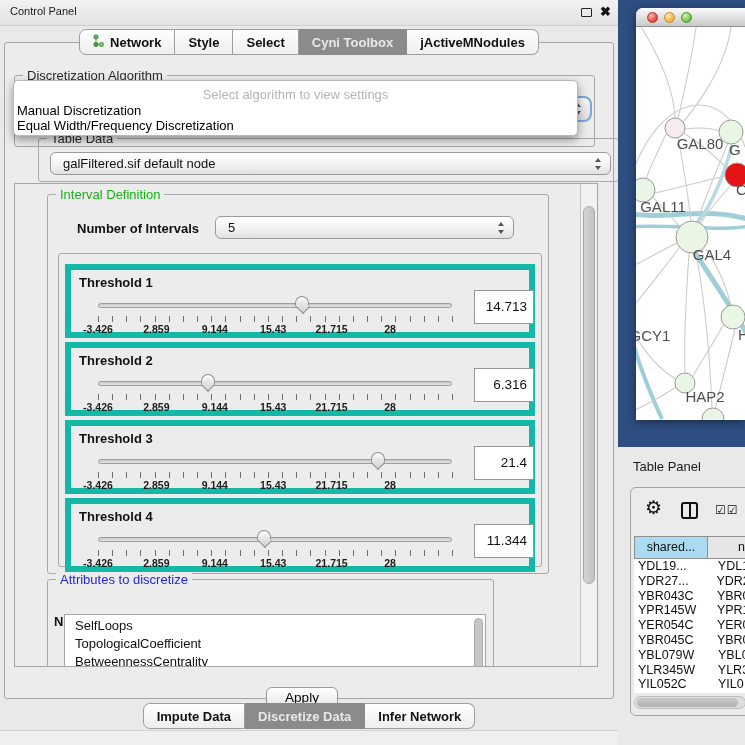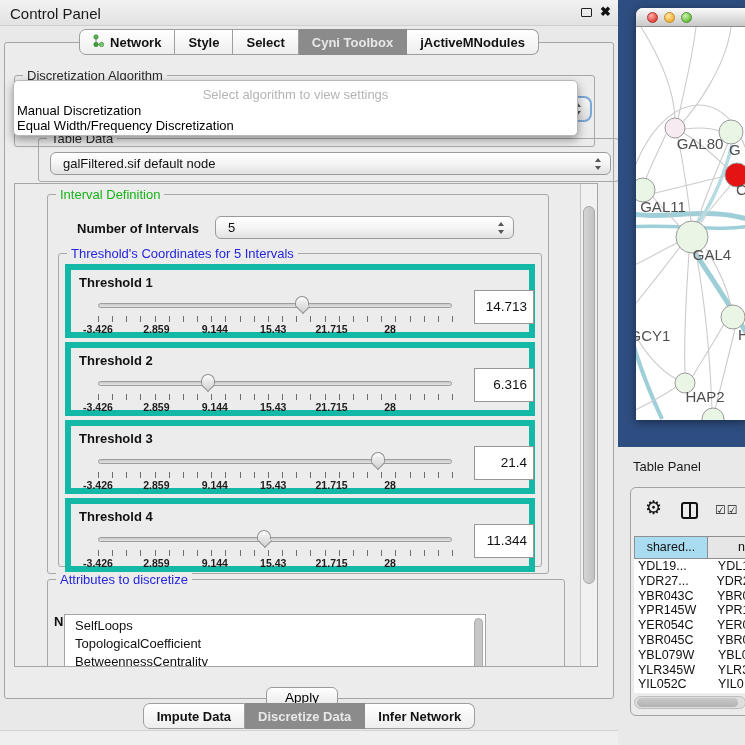--- a/index.html
+++ b/index.html
@@ -4,21 +4,21 @@
 <style>
   * { margin:0; padding:0; box-sizing:border-box; }
   html,body { width:745px; height:745px; }
   body { font-family:"Liberation Sans", sans-serif; font-size:13px; color:#111;
          background:#e9e9e9; position:relative; overflow:hidden; }
 
   
   .left-panel { position:absolute; left:0; top:0; width:618px; height:745px; background:#e9e9e9; }
   .titlebar { position:absolute; left:0; top:0; width:618px; height:26px;
               background:linear-gradient(#f2f2f2,#e2e2e2); border-bottom:1px solid #cfcfcf; }
-  .titlebar .tb-text { position:absolute; left:10px; top:5px; font-size:15px; color:#1a1a1a; }
+  .titlebar .tb-text { position:absolute; left:10px; top:5px; font-size:11px; color:#1a1a1a; }
   .float-icon { position:absolute; left:581px; top:8px; width:11px; height:9px;
                 border:1.6px solid #222; border-radius:1px; cursor:default; }
   .close-icon { position:absolute; left:600px; top:4px; font-size:13px; font-weight:bold; color:#111; }
 
   .top-tabs { position:absolute; left:0; top:29px; width:618px; display:flex; justify-content:center; z-index:6; }
   .seg { display:inline-flex; align-items:center; gap:6px; padding:0 13px; height:26px;
          background:linear-gradient(#ffffff,#eeeeee); border:1px solid #9e9e9e; border-left:none;
          font-size:13px; font-weight:bold; color:#111; white-space:nowrap; }
   .seg:first-child { border-left:1px solid #9e9e9e; border-radius:7px 0 0 7px; }
   .seg:last-child  { border-radius:0 7px 7px 0; }
@@ -199,21 +199,20 @@
     <div class="groupbox" style="left:32px; top:10px; width:502px; height:380px;">
       <span class="group-title gt-green">Interval Definition</span>
 
       <span style="position:absolute; left:29px; top:26px; font-weight:bold;">Number of Intervals</span>
       <div class="combo" style="left:167px; top:21px; width:299px;">
         <span>5</span>
         <span class="spinner"></span>
       </div>
 
       <div class="groupbox" style="left:10px; top:58px; width:484px; height:314px;">
-        <span class="group-title gt-blue">Threshold's Coordinates for 5 Intervals</span>
         <div style="position:absolute; left:6px; top:10px; right:6px;">
   <div class="t-row">
     <span class="t-label">Threshold 1</span>
     <div class="slider-track"></div>
     <div class="slider-thumb" style="left: 231.328px;"></div>
     <div class="ticks"></div>
     <div class="tick-labels">
                 <span style="left: 0%;">-3.426</span>
                 <span style="left: 20%;">2.859</span>
                 <span style="left: 40%;">9.144</span>
@@ -268,21 +267,21 @@
                 <span style="left: 60%;">15.43</span>
                 <span style="left: 80%;">21.715</span>
                 <span style="left: 100%;">28</span>
               </div>
     <div class="value-box">11.344</div>
   </div>
 </div>
       </div>
     </div>
 
-    <div class="groupbox" style="left:32px; top:395px; width:518px; height:110px;padding-left:43px;">
+    <div class="groupbox" style="left:32px; top:395px; width:447px; height:110px;padding-left:43px;">
       <span class="group-title gt-blue">Attributes to discretize</span>
       <span style="position:absolute; left:6px; top:13px; font-weight:bold;margin-top:21px;">Numerical Attributes</span>
       <div class="attr-list">
         <div style="padding-top:2px;">
             <div class="attr-item">SelfLoops</div>
             <div class="attr-item">TopologicalCoefficient</div>
             <div class="attr-item">BetweennessCentrality</div>
           </div>
         <div class="list-scroll"></div>
       </div>

